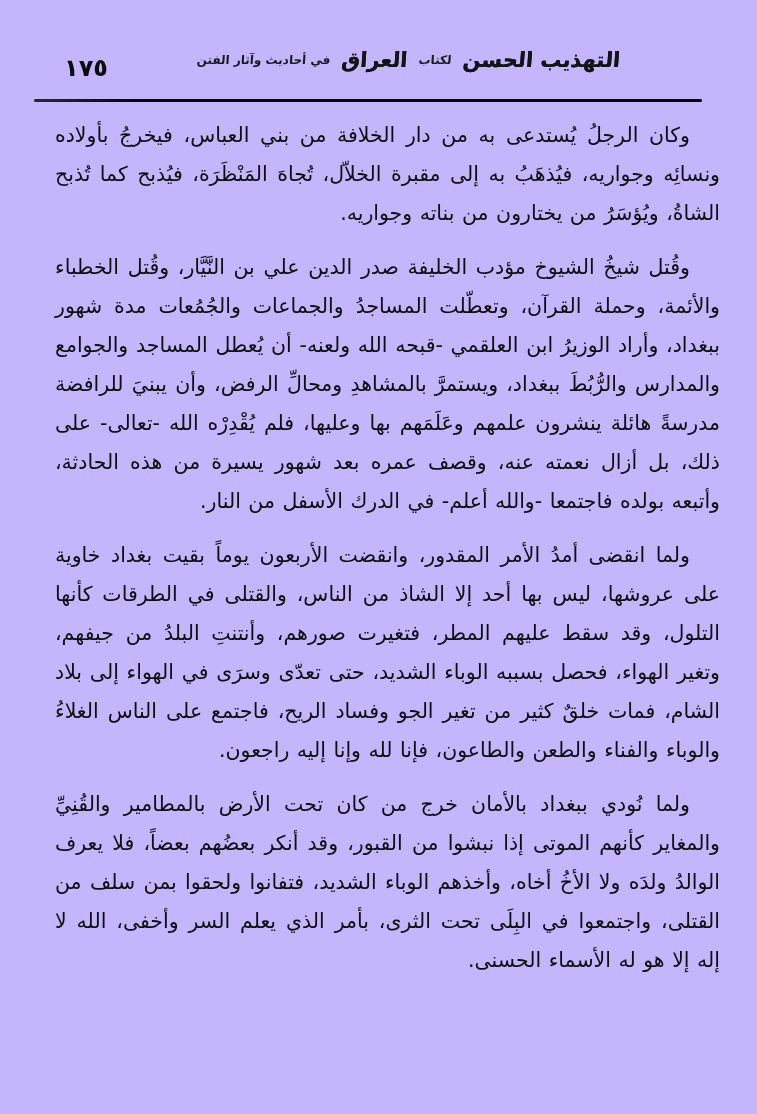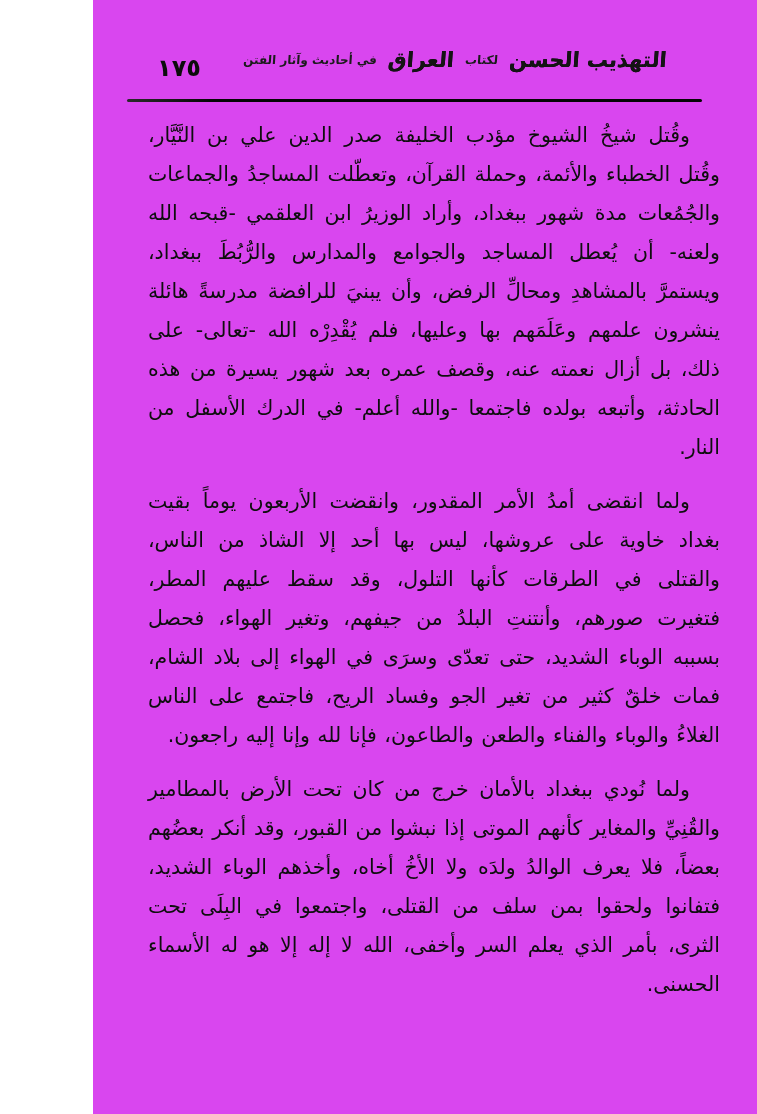--- a/index.html
+++ b/index.html
@@ -3,23 +3,23 @@
 <meta charset="utf-8">
 <style>
   * { margin: 0; padding: 0; box-sizing: border-box; }
   html, body {
     width: 757px;
     background: #ffffff;
     font-family: "DejaVu Sans", sans-serif;
   }
   .page {
     position: relative;
-    width: 664px;
+    width: 757px;
     height: 1114px;
-    background: #d946ef;
+    background: #c4b5fd;
     color: #101010;
     overflow: hidden;
   }
   
   .header {
     position: absolute;
     top: 0; left: 0; right: 0;
     height: 103px;
   }
   .page-number {
@@ -96,19 +96,20 @@
       <span class="seg seg-ornate">التهذيب الحسن</span>
       <span class="seg seg-small">لكتاب</span>
       <span class="seg seg-ornate">العراق</span>
       <span class="seg seg-small">في أحاديث وآثار الفتن</span>
     </div>
 
     <div class="header-rule"></div>
   </div>
 
   <div class="text-body">
+    <p class="para indent">وكان الرجلُ يُستدعى به من دار الخلافة من بني العباس، فيخرجُ بأولاده ونسائِه وجواريه، فيُذهَبُ به إلى مقبرة الخلاّل، تُجاهَ المَنْظَرَة، فيُذبح كما تُذبح الشاةُ، ويُؤسَرُ من يختارون من بناته وجواريه.</p>
     <p class="para indent">وقُتل شيخُ الشيوخ مؤدب الخليفة صدر الدين علي بن النَّيَّار، وقُتل الخطباء والأئمة، وحملة القرآن، وتعطّلت المساجدُ والجماعات والجُمُعات مدة شهور ببغداد، وأراد الوزيرُ ابن العلقمي -قبحه الله ولعنه- أن يُعطل المساجد والجوامع والمدارس والرُّبُطَ ببغداد، ويستمرَّ بالمشاهدِ ومحالِّ الرفض، وأن يبنيَ للرافضة مدرسةً هائلة ينشرون علمهم وعَلَمَهم بها وعليها، فلم يُقْدِرْه الله -تعالى- على ذلك، بل أزال نعمته عنه، وقصف عمره بعد شهور يسيرة من هذه الحادثة، وأتبعه بولده فاجتمعا -والله أعلم- في الدرك الأسفل من النار.</p>
     <p class="para indent">ولما انقضى أمدُ الأمر المقدور، وانقضت الأربعون يوماً بقيت بغداد خاوية على عروشها، ليس بها أحد إلا الشاذ من الناس، والقتلى في الطرقات كأنها التلول، وقد سقط عليهم المطر، فتغيرت صورهم، وأنتنتِ البلدُ من جيفهم، وتغير الهواء، فحصل بسببه الوباء الشديد، حتى تعدّى وسرَى في الهواء إلى بلاد الشام، فمات خلقٌ كثير من تغير الجو وفساد الريح، فاجتمع على الناس الغلاءُ والوباء والفناء والطعن والطاعون، فإنا لله وإنا إليه راجعون.</p>
     <p class="para indent">ولما نُودي ببغداد بالأمان خرج من كان تحت الأرض بالمطامير والقُنِيِّ والمغاير كأنهم الموتى إذا نبشوا من القبور، وقد أنكر بعضُهم بعضاً، فلا يعرف الوالدُ ولدَه ولا الأخُ أخاه، وأخذهم الوباء الشديد، فتفانوا ولحقوا بمن سلف من القتلى، واجتمعوا في البِلَى تحت الثرى، بأمر الذي يعلم السر وأخفى، الله لا إله إلا هو له الأسماء الحسنى.</p>
 
   </div>
 
 </div>
 
 </body></html>

